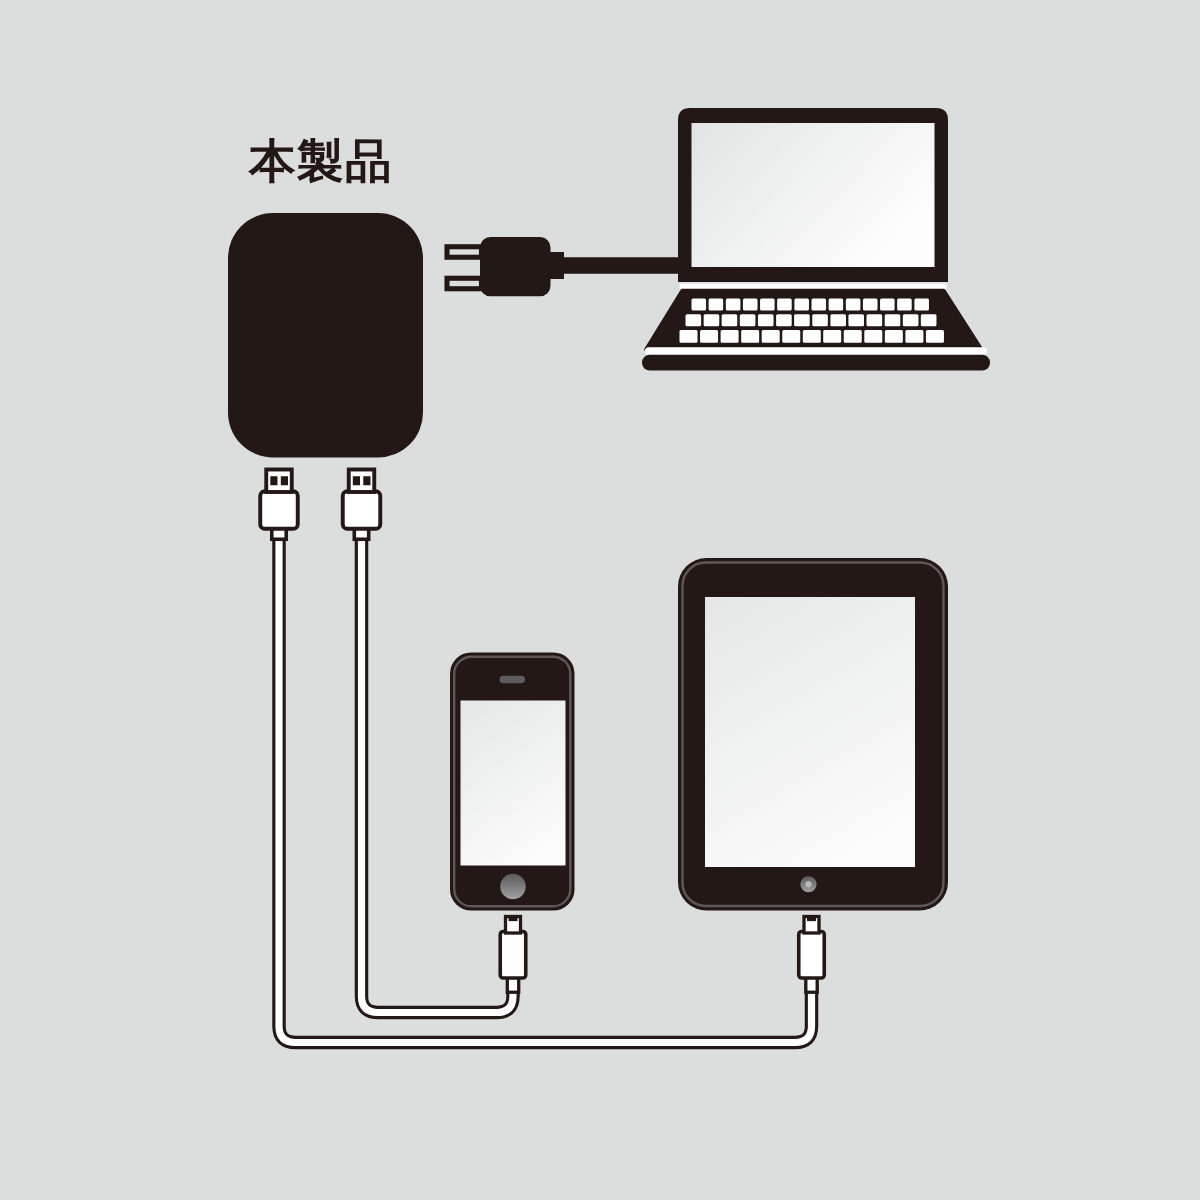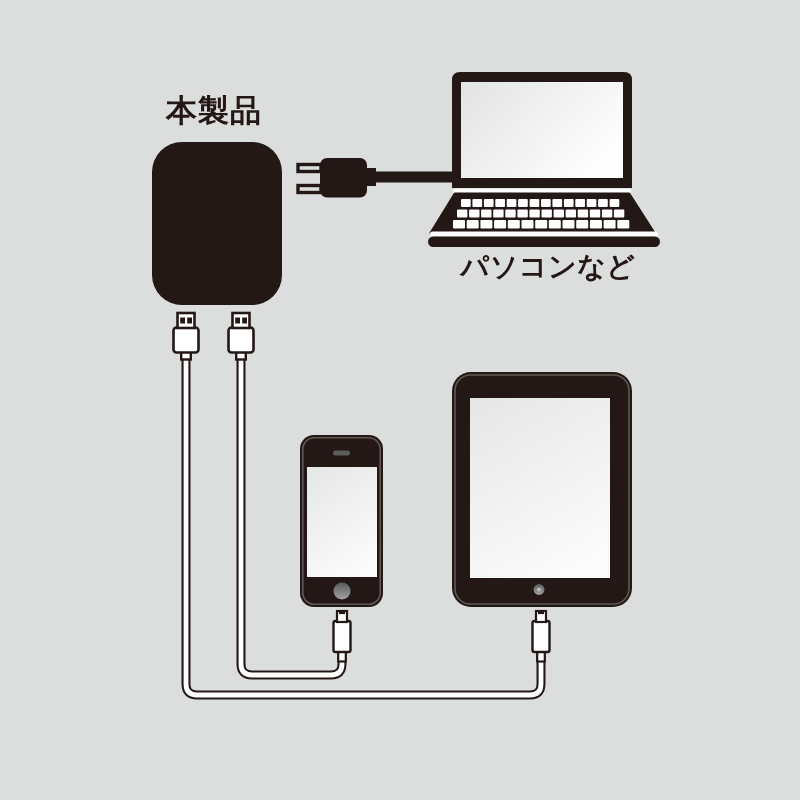--- a/index.html
+++ b/index.html
@@ -1,20 +1,20 @@
 <!DOCTYPE html>
 <html><head>
 <meta charset="utf-8">
 <style>
   html,body{margin:0;padding:0;}
   .stage{
     position:relative;
     width:800px;height:800px;
     overflow:hidden;
-    font-family:Liberation Serif, serif;
+    font-family:Liberation Mono, monospace;
   }
   .label{
     position:absolute;
     font-weight:700;
     white-space:nowrap;
     line-height:1;
   }
   .product-label{
     top:95px;left:214px;
     transform:translateX(-50%);
@@ -169,14 +169,13 @@
     <g>
       <rect x="452" y="372" width="180" height="235" rx="19" fill="#231815"></rect>
       <rect x="455" y="375" width="174" height="229" rx="15.5" fill="none" stroke="rgba(255,255,255,0.28)" stroke-width="1.6"></rect>
       <rect x="470" y="398" width="140" height="180" fill="url(#devScreen)"></rect>
       <circle cx="539" cy="589.5" r="5.4" fill="url(#homeBtn)"></circle>
       <circle cx="539" cy="589.5" r="2.1" fill="#b8b8b8"></circle>
     </g>
   </svg>
 
   <div class="label product-label" style="color: rgb(35, 24, 21);">本製品</div>
-  <div class="label pc-label" style="color: rgb(35, 24, 21);">パソコンなど</div>
 </div>
 
 </body></html>

